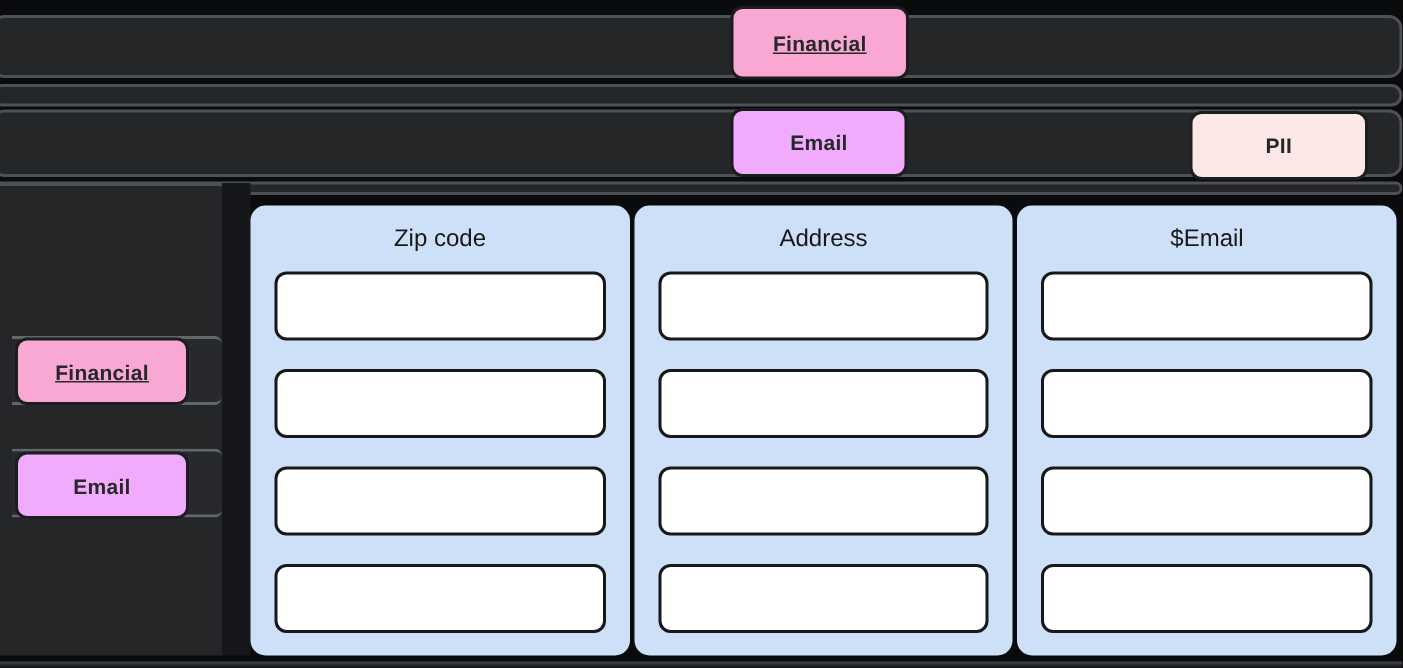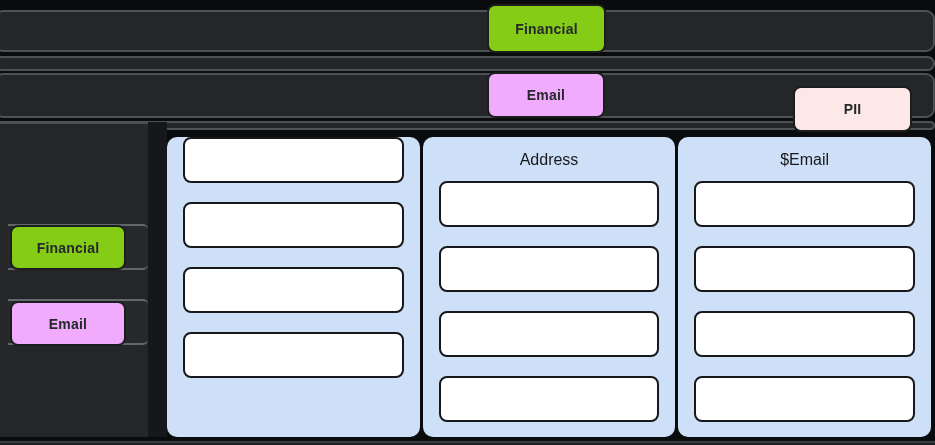--- a/index.html
+++ b/index.html
@@ -38,26 +38,26 @@
   #mini-card-financial{top:224px;}
   #mini-card-email{top:299px;}
   
   .chip{
     position:absolute;box-sizing:border-box;
     display:flex;align-items:center;justify-content:center;
     font-weight:bold;font-size:14px;color:#26282b;
     border:2px solid #1b1d1f;border-radius:8px;
     letter-spacing:.2px;
   }
-  .chip-financial{background:#84cc16;}
+  .chip-financial{background:#f9a8d4;text-decoration:underline;}
   .chip-email{background:#f0abfc;}
   .chip-pii{background:#fce9e7;}
   #chip-top-financial{left:487px;top:4px;width:119px;height:49px;}
   #chip-top-email{left:487px;top:72px;width:118px;height:46px;}
-  #chip-top-pii{left:793px;top:86px;width:119px;height:46px;}
+  #chip-top-pii{left:793px;top:74px;width:119px;height:46px;}
   #chip-side-financial{left:10px;top:225px;width:116px;height:45px;}
   #chip-side-email{left:10px;top:301px;width:116px;height:45px;}
   
   #table{
     position:absolute;left:167px;top:137px;width:764px;height:300px;
     display:flex;gap:3px;
   }
   .column{
     flex:1 1 0;background:#cde0f8;border-radius:10px;
     padding:0 16px;box-sizing:border-box;
@@ -81,20 +81,21 @@
 <div class="row-bar" id="bar-row4"></div>
 <div class="row-bar" id="bar-row5"></div>
 
 <div id="left-panel"></div>
 <div id="left-separator"></div>
 <div class="mini-card" id="mini-card-financial"></div>
 <div class="mini-card" id="mini-card-email"></div>
 
 <div id="table">
     <div class="column">
+      <div class="col-header">Zip code</div>
       <div class="cell"></div>
       <div class="cell"></div>
       <div class="cell"></div>
       <div class="cell"></div>
     </div>
     <div class="column">
       <div class="col-header">Address</div>
       <div class="cell"></div>
       <div class="cell"></div>
       <div class="cell"></div>

